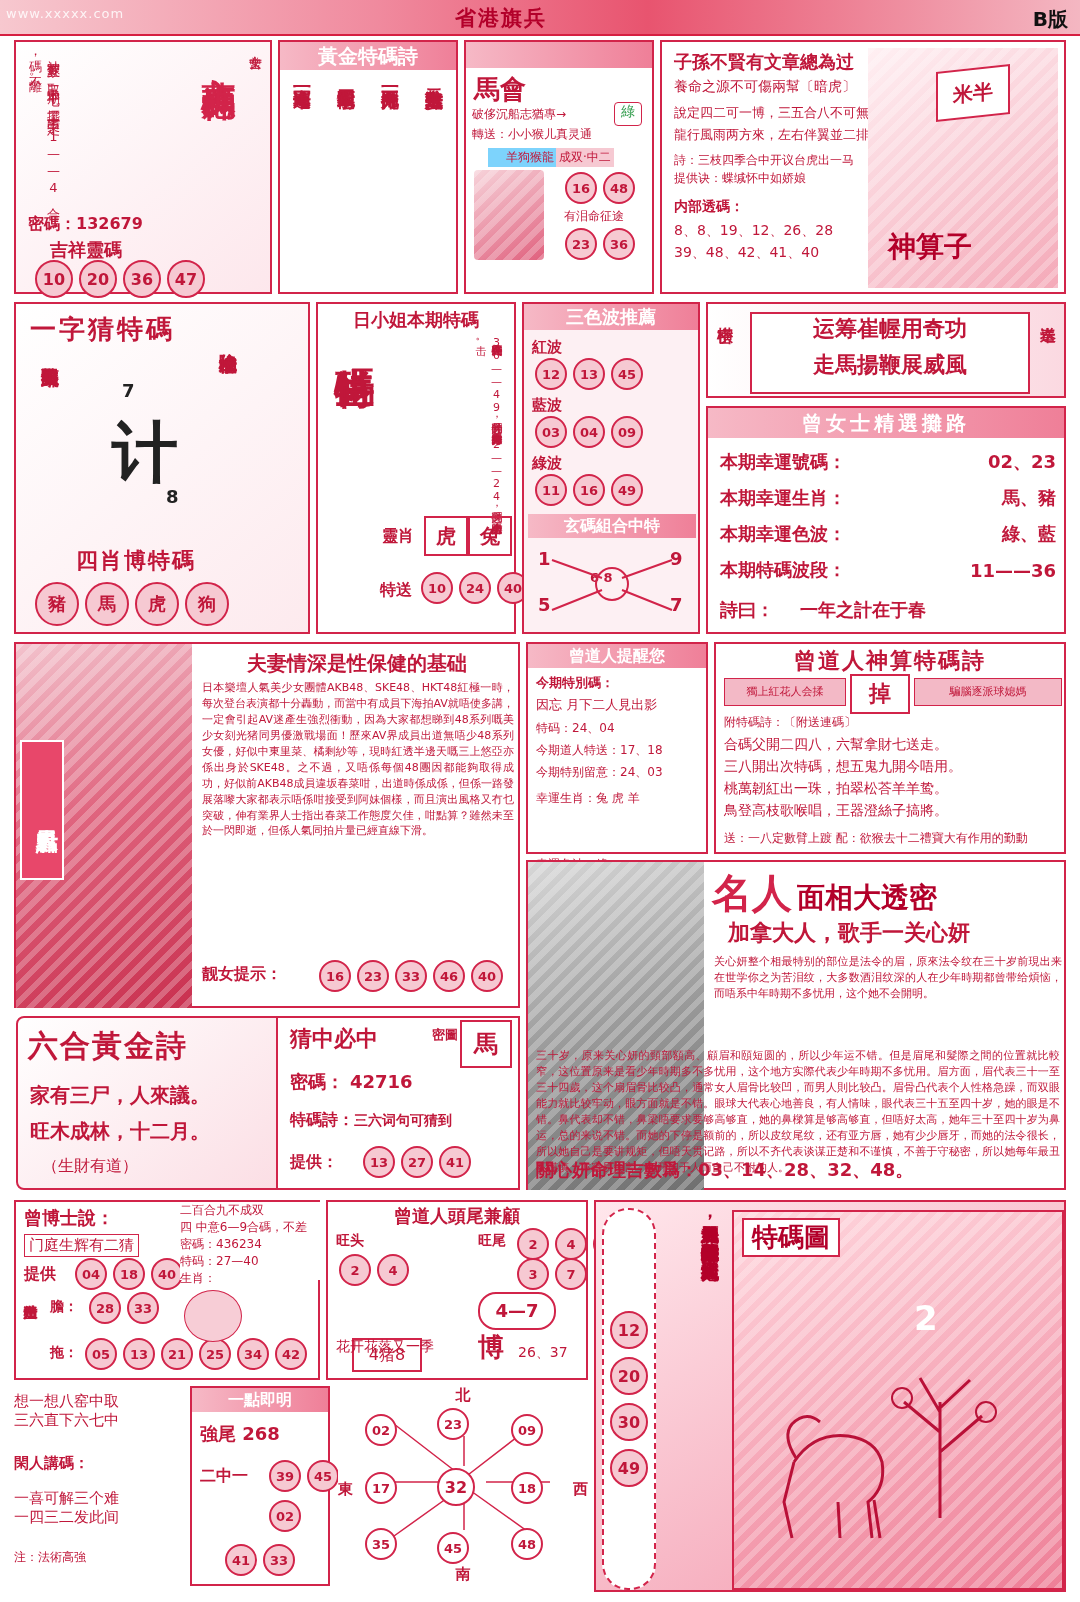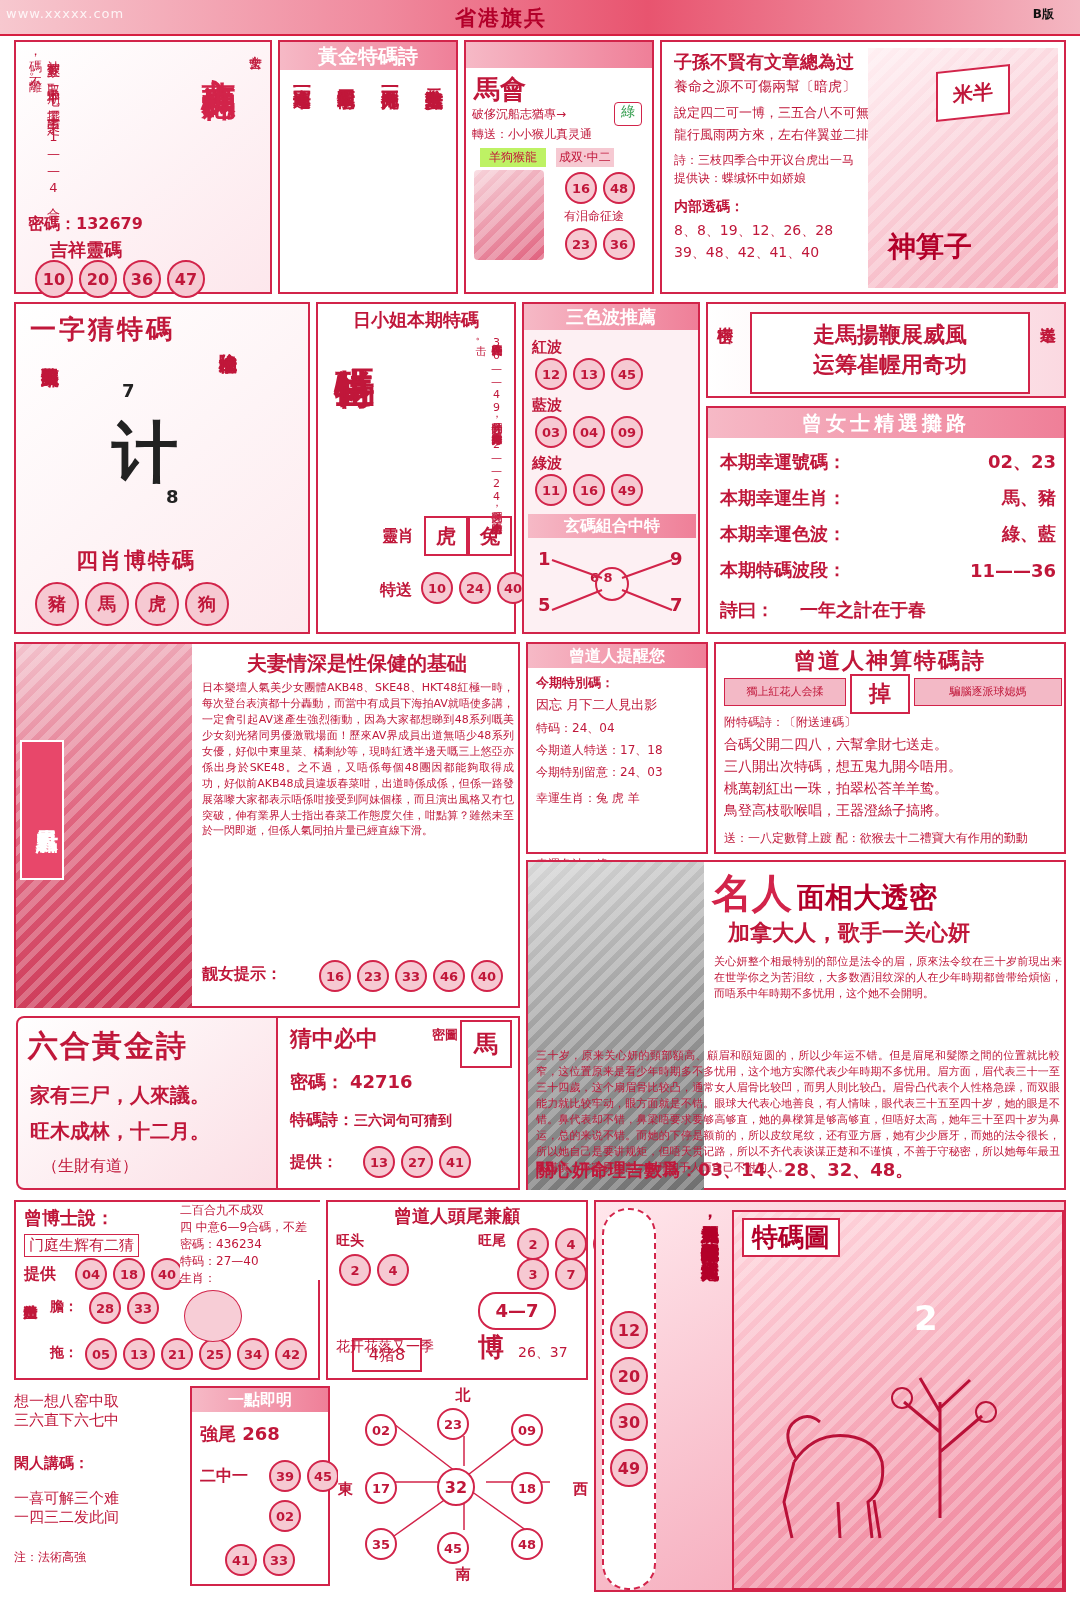--- a/index.html
+++ b/index.html
@@ -9,21 +9,21 @@
     font-family:"DejaVu Sans","Liberation Sans",sans-serif;
     color:#c0173a;
     position:relative;
     overflow:hidden;
   }
   .page{position:relative;width:1080px;height:1602px;background:
      linear-gradient(180deg,#fff 0%,#fff 100%);}
   .hdr{height:34px;background:linear-gradient(90deg,#f7c8cf 0%,#f08a9e 35%,#e8546f 60%,#f4b7c2 100%);
        position:relative;border-bottom:2px solid #d61f41;}
   .hdr .ttl{position:absolute;left:455px;top:4px;font-size:21px;font-weight:bold;color:#b3002a;letter-spacing:2px;}
-  .hdr .bver{position:absolute;right:26px;top:6px;font-size:12px;font-weight:bold;color:#111;}
+  .hdr .bver{position:absolute;right:12px;top:6px;font-size:20px;font-weight:bold;color:#111;}
   .hdr .lmark{position:absolute;left:6px;top:6px;font-size:13px;color:#fff;opacity:.85;letter-spacing:1px;}
   .box{position:absolute;border:2px solid #d2244a;background:#fff;box-sizing:border-box;}
   .ball{display:inline-flex;align-items:center;justify-content:center;
         width:34px;height:34px;border-radius:50%;background:#fff;border:2px solid #d2244a;
         font-size:16px;font-weight:bold;color:#c0173a;margin:0 3px;}
   .ball.sm{width:28px;height:28px;font-size:13px;border-width:2px;}
   .ball.lg{width:40px;height:40px;font-size:18px;}
   .ball.fill{background:#f6c9d2;}
   .vt{writing-mode:vertical-rl;text-orientation:upright;}
   .t12{font-size:12px} .t13{font-size:13px} .t14{font-size:14px}
@@ -79,21 +79,21 @@
       <div class="vt t18 bold">二六定數難進步</div>
     </div>
   </div>
 
   <div class="box" style="left:464px;top:40px;width:190px;height:254px;">
     <div class="titleband t18" style="height:26px;line-height:26px;"></div>
     <div class="bold" style="position:absolute;left:8px;top:30px;font-size:26px;">馬會</div>
     <div class="t12" style="position:absolute;left:6px;top:64px;width:180px;">破侈沉船志猶專→</div>
     <div style="position:absolute;left:148px;top:60px;width:26px;height:22px;border:1px solid #d2244a;border-radius:4px;text-align:center;font-size:14px;color:#2f9b4a;">綠</div>
     <div class="t12" style="position:absolute;left:6px;top:84px;">轉送：小小猴儿真灵通</div>
-    <div class="t12" style="position:absolute;left:14px;top:106px;background:#bef264;padding:1px 9px;">羊狗猴龍</div>
+    <div class="t12" style="position:absolute;left:22px;top:106px;background:#7dd3fc;padding:1px 18px;">羊狗猴龍</div>
     <div class="t12" style="position:absolute;left:90px;top:106px;background:#f6c9d2;padding:1px 3px;">成双·中二</div>
     <div style="position:absolute;left:8px;top:128px;width:70px;height:90px;border-radius:4px;background:linear-gradient(150deg,#f7d3da,#e0607d);">
         <div class="diag"></div>
       </div>
     <div class="row" style="position:absolute;left:96px;top:130px;">
       <span class="ball sm fill">16</span>
       <span class="ball sm fill">48</span>
     </div>
     <div class="t12" style="position:absolute;left:98px;top:166px;">有泪命征途</div>
     <div class="row" style="position:absolute;left:96px;top:186px;">
@@ -179,22 +179,22 @@
     <svg width="160" height="70" style="position:absolute;left:8px;top:248px;">
       <path d="M20 8 L70 26 M140 8 L90 26 M20 58 L70 38 M140 58 L90 38" stroke="#d2244a" stroke-width="2" fill="none"></path>
       <circle cx="80" cy="32" r="16" stroke="#d2244a" stroke-width="2" fill="none"></circle>
     </svg>
   </div>
 
   <div class="box" style="left:706px;top:302px;width:360px;height:96px;background:linear-gradient(90deg,#fff,#fbd9e1);">
     <div class="vt t16 bold" style="position:absolute;left:6px;top:10px;height:76px;">橫密</div>
     <div class="vt t16 bold" style="position:absolute;right:6px;top:10px;height:76px;">奉送</div>
     <div style="position:absolute;left:42px;top:8px;width:276px;height:78px;border:2px solid #d2244a;background:#fff;">
+      <div class="t22 bold ctr">运筹崔幄用奇功</div>
       <div class="t22 bold ctr" style="padding-top:6px;">走馬揚鞭展威風</div>
-      <div class="t22 bold ctr">运筹崔幄用奇功</div>
     </div>
   </div>
 
   <div class="box" style="left:706px;top:406px;width:360px;height:228px;">
     <div class="titleband t20" style="height:30px;line-height:30px;letter-spacing:4px;">曾女士精選攤路</div>
     <div class="row t18 bold" style="position:absolute;left:12px;top:42px;width:336px;justify-content:space-between;">
       <span>本期幸運號碼：</span>
         <span>02、23</span>
     </div>
     <div class="row t18 bold" style="position:absolute;left:12px;top:78px;width:336px;justify-content:space-between;">

